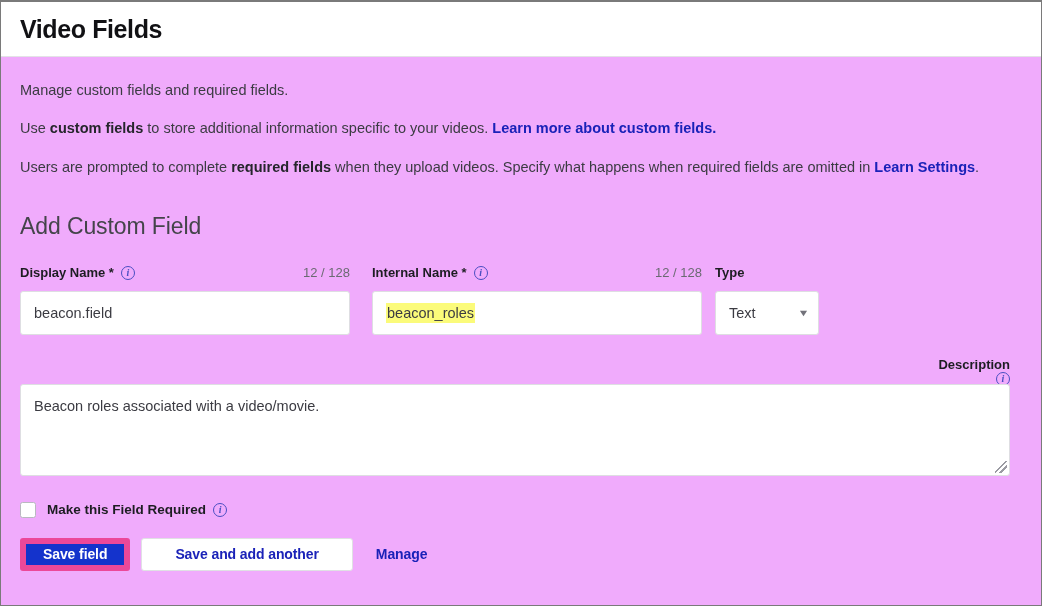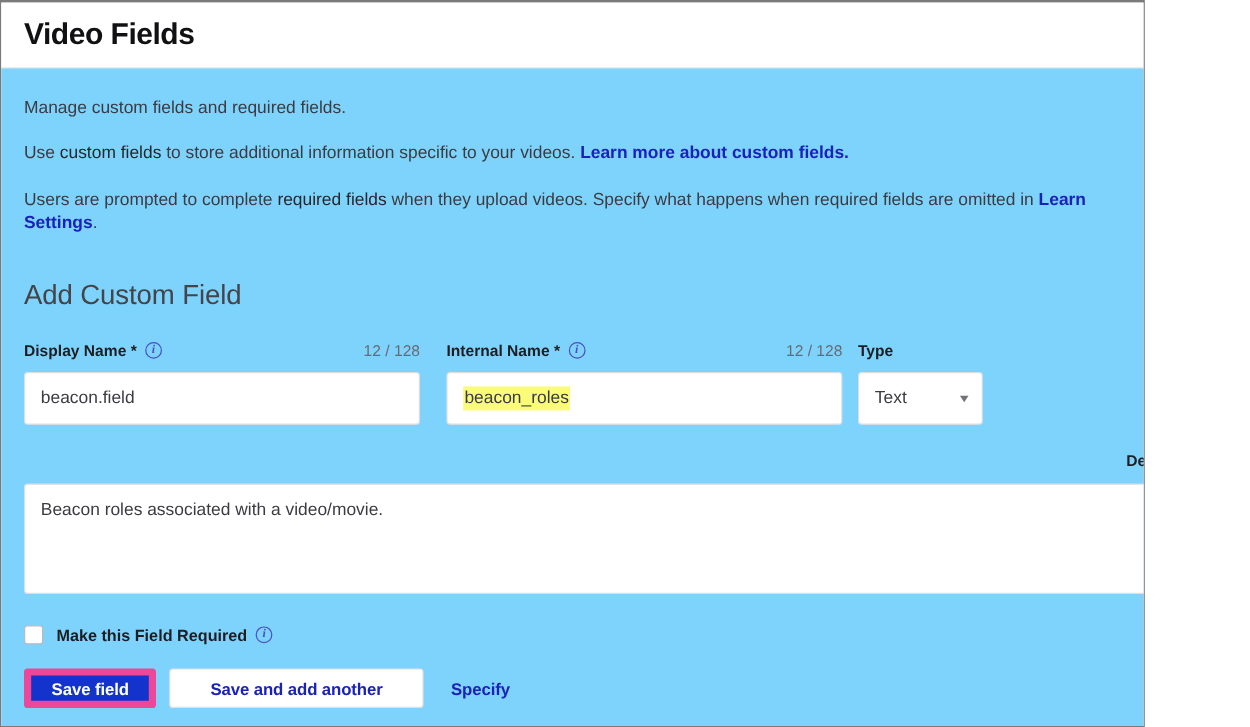--- a/index.html
+++ b/index.html
@@ -7,21 +7,21 @@
     margin: 0; padding: 0;
   }
   body {
     width: 1042px; height: 606px;
     font-family: "Liberation Sans", sans-serif;
     background: #ffffff;
     overflow: hidden;
   }
   .frame {
     position: relative;
-    width: 954px; height: 606px;
+    width: 1042px; height: 606px;
     border: 1px solid #7a7a7a;
     border-top-width: 2px;
     background: #f7f7f8;
     overflow: hidden;
   }
   
   .page-header {
     height: 55px;
     background: #ffffff;
     border-bottom: 1px solid #e3e3e6;
@@ -31,32 +31,32 @@
   }
   .page-title {
     font-size: 25px;
     font-weight: bold;
     color: #111114;
     letter-spacing: -0.4px;
   }
   
   .body-area {
     padding: 0 19px;
-    background: #7dd3fc;
+    background: #f0abfc;
     height: 549px;
   }
   .intro { padding-top: 24px; }
   .intro p {
     margin: 0 0 19px 0;
     font-size: 14.5px;
     line-height: 1.33;
     color: #3b3b42;
   }
   .intro p.p3 { margin-bottom: 0; }
-  .intro b { color: #26262c; font-weight: normal; }
+  .intro b { color: #26262c; font-weight: bold; }
   a.link {
     color: #1a22b8;
     font-weight: bold;
     text-decoration: none;
   }
   .section-title {
     font-size: 23px;
     color: #44444a;
     margin: 36px 0 0 0;
     font-weight: normal;
@@ -297,17 +297,17 @@
 
     <div class="check-row">
       <span class="checkbox"></span>
       <span class="check-label">Make this Field Required</span>
       <span class="info-icon">i</span>
     </div>
 
     <div class="btn-row">
       <div class="btn btn-primary">Save field</div>
       <div class="btn btn-secondary">Save and add another</div>
-      <div class="btn btn-text">Specify</div>
+      <div class="btn btn-text">Manage</div>
     </div>
 
   </div>
 </div>
 
 </body></html>

